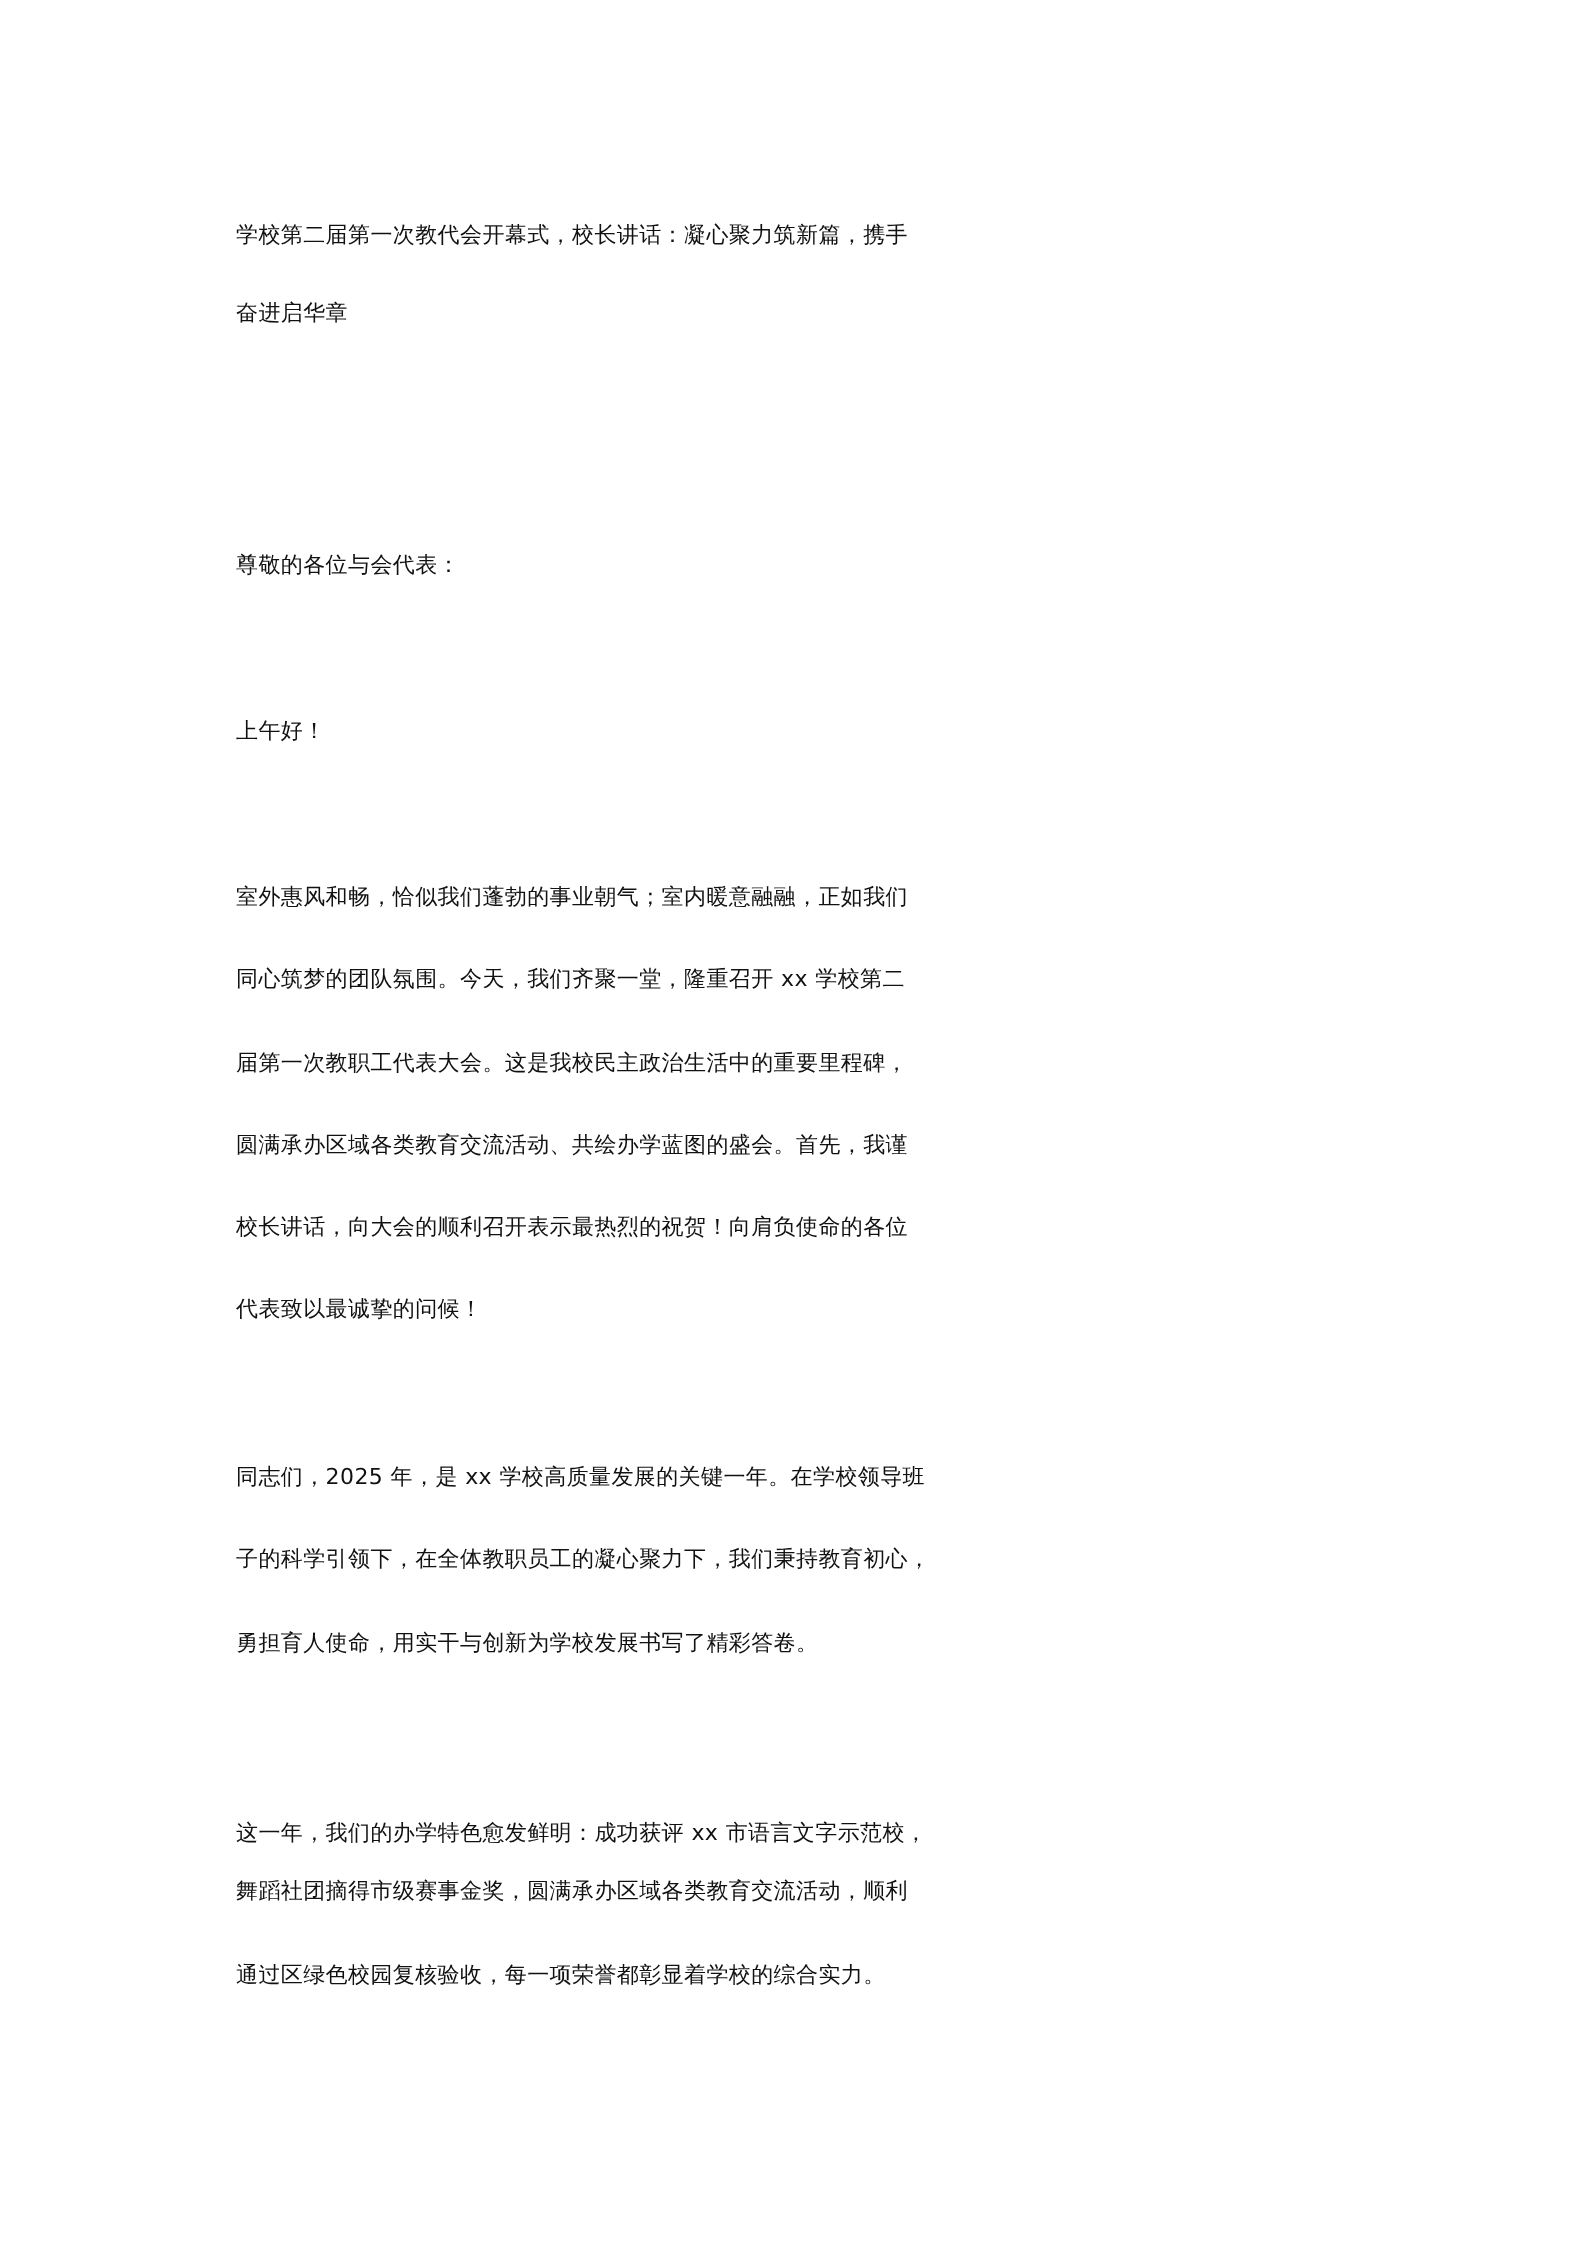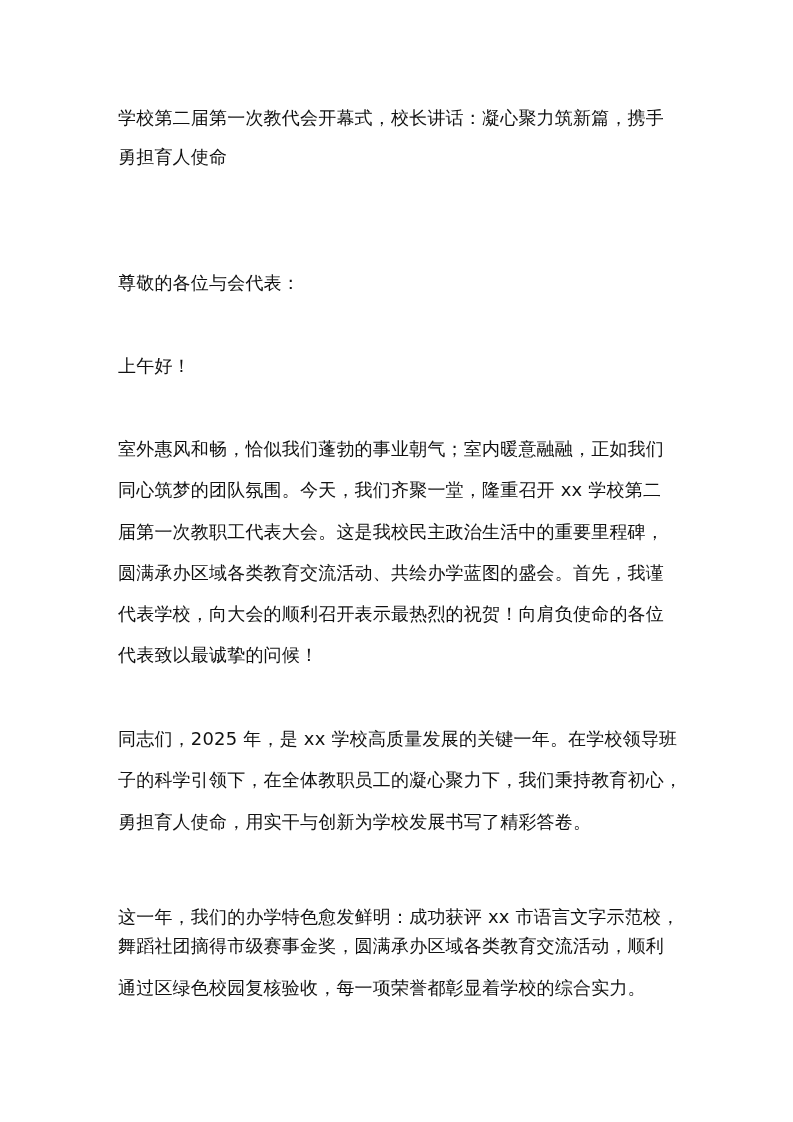--- a/index.html
+++ b/index.html
@@ -18,45 +18,45 @@
     .page {
       position: absolute;
       left: 118px;
       top: 0;
       width: 560px;
     }
     .line {
       position: absolute;
       left: 0;
       white-space: nowrap;
-      font-size: 18px;
+      font-size: 11px;
       line-height: 22px;
       letter-spacing: 0.2px;
     }
   </style>
 </head>
 <body>
 
 <div class="page">
 
   <div>
     <div class="line" style="top:107px;">学校第二届第一次教代会开幕式，校长讲话：凝心聚力筑新篇，携手</div>
-    <div class="line" style="top:146px;">勇担育人使命</div>
+    <div class="line" style="top:146px;">奋进启华章</div>
   </div>
 
   <div class="line" style="top:272px;text-align:right;">尊敬的各位与会代表：</div>
 
-  <div class="line" style="top:355px;">上午好！</div>
+  <div class="line" style="top:355px;font-family:Liberation Serif, serif;">上午好！</div>
 
   <div>
     <div class="line" style="top:438px;">室外惠风和畅，恰似我们蓬勃的事业朝气；室内暖意融融，正如我们</div>
     <div class="line" style="top:479px;">同心筑梦的团队氛围。今天，我们齐聚一堂，隆重召开 xx 学校第二</div>
     <div class="line" style="top:521px;text-align:center;">届第一次教职工代表大会。这是我校民主政治生活中的重要里程碑，</div>
     <div class="line" style="top:562px;">圆满承办区域各类教育交流活动、共绘办学蓝图的盛会。首先，我谨</div>
-    <div class="line" style="top:603px;">代表学校，向大会的顺利召开表示最热烈的祝贺！向肩负使命的各位</div>
+    <div class="line" style="top:603px;">校长讲话，向大会的顺利召开表示最热烈的祝贺！向肩负使命的各位</div>
     <div class="line" style="top:644px;">代表致以最诚挚的问候！</div>
   </div>
 
   <div>
     <div class="line" style="top:728px;">同志们，2025 年，是 xx 学校高质量发展的关键一年。在学校领导班</div>
     <div class="line" style="top:769px;">子的科学引领下，在全体教职员工的凝心聚力下，我们秉持教育初心，</div>
     <div class="line" style="top:811px;">勇担育人使命，用实干与创新为学校发展书写了精彩答卷。</div>
   </div>
 
   <div>

